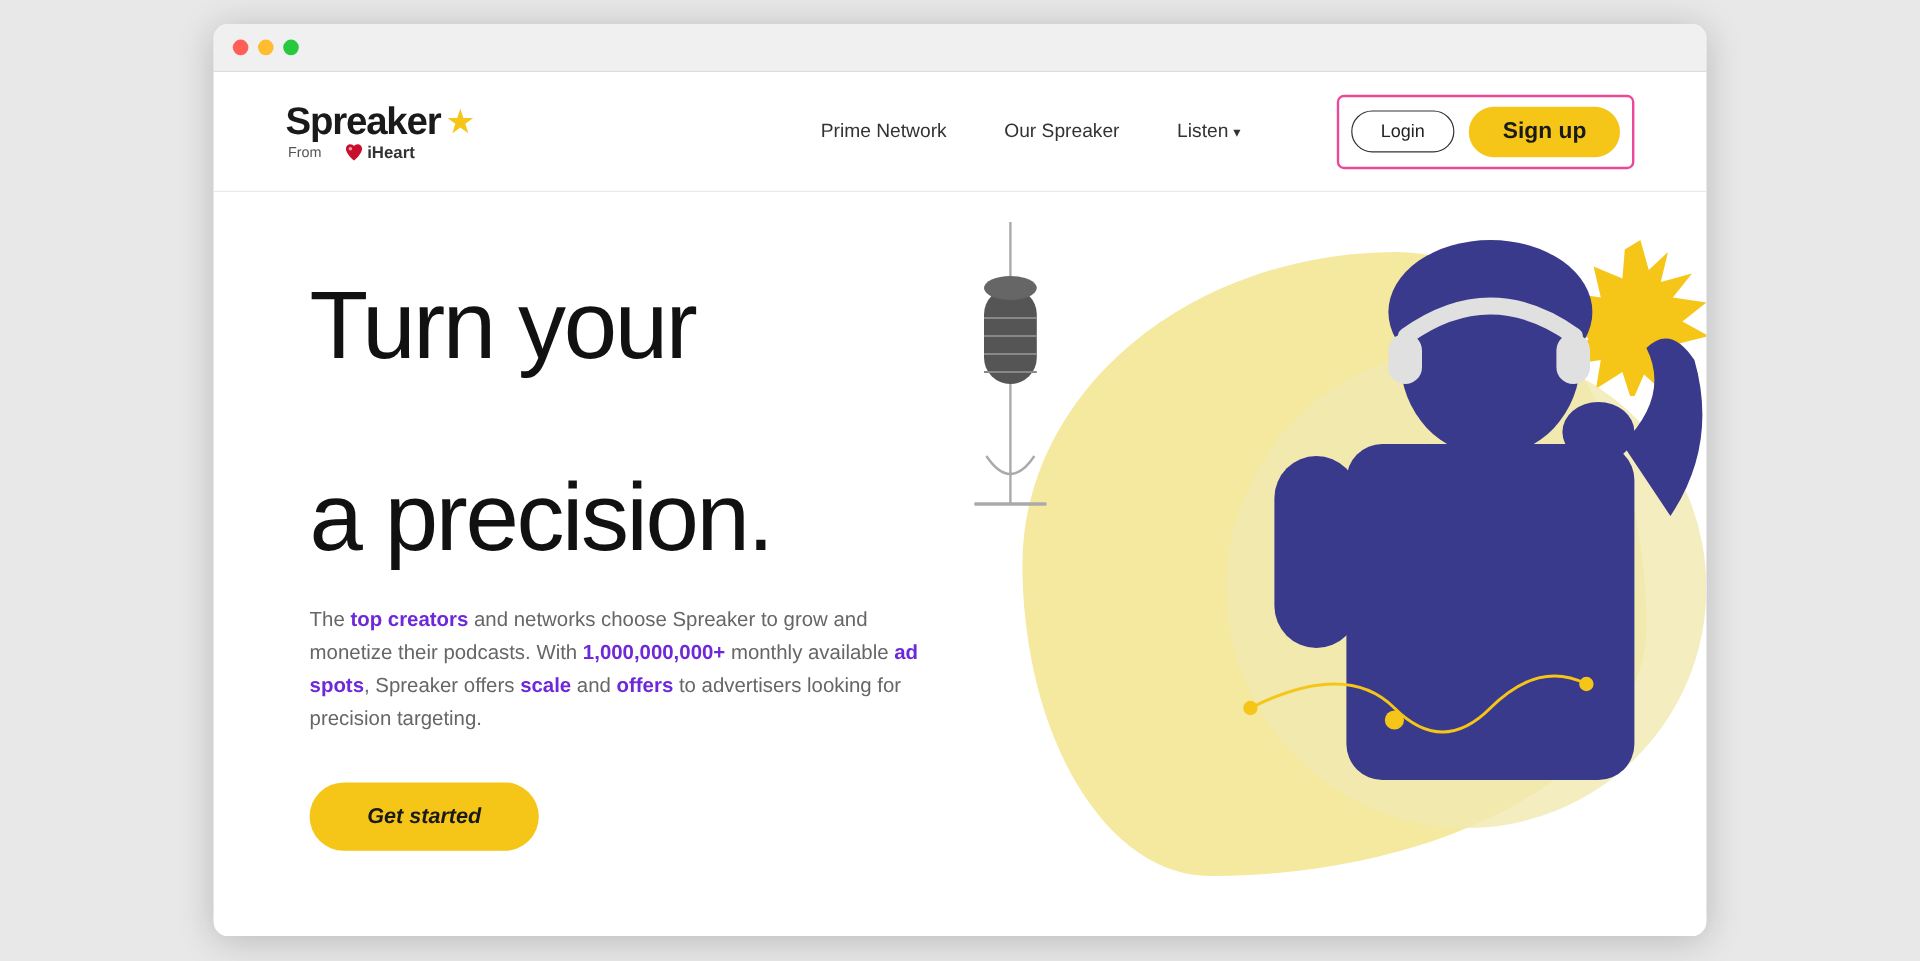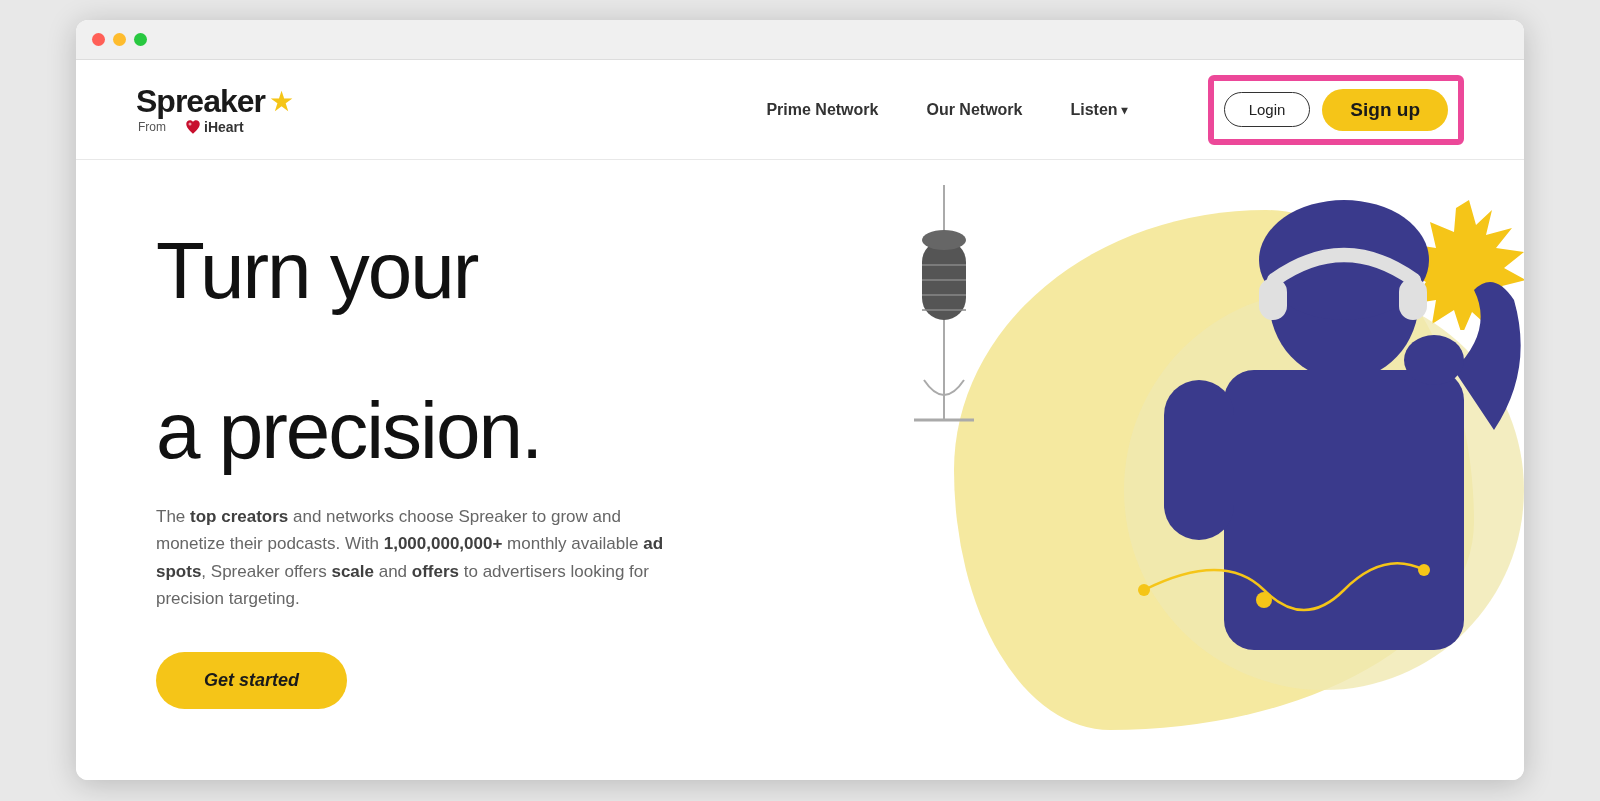--- a/index.html
+++ b/index.html
@@ -6,21 +6,21 @@
 
     body {
       font-family: -apple-system, BlinkMacSystemFont, 'Segoe UI', sans-serif;
       background: #e8e8e8;
       width: 1600px;
       height: 801px;
       overflow: hidden;
     }
 
     .mac-window {
-      width: 1448px;
+      width: 1244px;
       height: 760px;
       margin: 20px auto;
       background: #fff;
       border-radius: 12px;
       box-shadow: 0 4px 30px rgba(0,0,0,0.2);
       overflow: hidden;
       display: flex;
       flex-direction: column;
     }
 
@@ -103,38 +103,37 @@
     .heart-svg {
       width: 18px;
       height: 18px;
     }
 
     .nav-links {
       display: flex;
       align-items: center;
       gap: 48px;
       margin-right: 80px;
-      font-weight: bold;
     }
 
     .nav-link {
       font-size: 16px;
       color: #333;
       text-decoration: none;
       cursor: pointer;
       display: flex;
       align-items: center;
       gap: 4px;
     }
 
     .nav-actions {
       display: flex;
       align-items: center;
       gap: 12px;
-      border: 6px solid #ec4899;
+      border: 2px solid #ec4899;
       padding: 8px 10px;
       border-radius: 6px;
     }
 
     .btn-login {
       padding: 8px 24px;
       border: 1.5px solid #333;
       border-radius: 50px;
       background: #fff;
       font-size: 15px;
@@ -181,21 +180,21 @@
 
     .hero-body {
       font-size: 17px;
       color: #666;
       line-height: 1.6;
       max-width: 520px;
       margin-bottom: 40px;
     }
 
     .hero-body strong {
-      color: #404040;
+      color: #6d28d9;
       font-weight: 700;
     }
 
     .btn-get-started {
       padding: 18px 48px;
       background: #f5c518;
       border: none;
       border-radius: 50px;
       font-size: 18px;
       font-weight: 700;
@@ -265,21 +264,21 @@
             <path d="M12 21C12 21 3 14 3 8C3 5.24 5.24 3 8 3C9.67 3 11.16 3.84 12 5.1C12.84 3.84 14.33 3 16 3C18.76 3 21 5.24 21 8C21 14 12 21 12 21Z" fill="#c8102e"></path>
             <circle cx="8" cy="8" r="2" fill="#fff" opacity="0.6"></circle>
           </svg>
           <span style="font-weight:700;color:#333;font-size:14px;">iHeart</span>
         </span>
       </div>
     </div>
 
     <div class="nav-links">
       <a class="nav-link">Prime Network</a>
-      <a class="nav-link">Our Network</a>
+      <a class="nav-link">Our Spreaker</a>
       <a class="nav-link">
         <span>Listen</span>
         <span style="font-size:12px;">▾</span>
       </a>
     </div>
 
     <div class="nav-actions">
       <button class="btn-login">Login</button>
       <button class="btn-signup">Sign up</button>
     </div>

